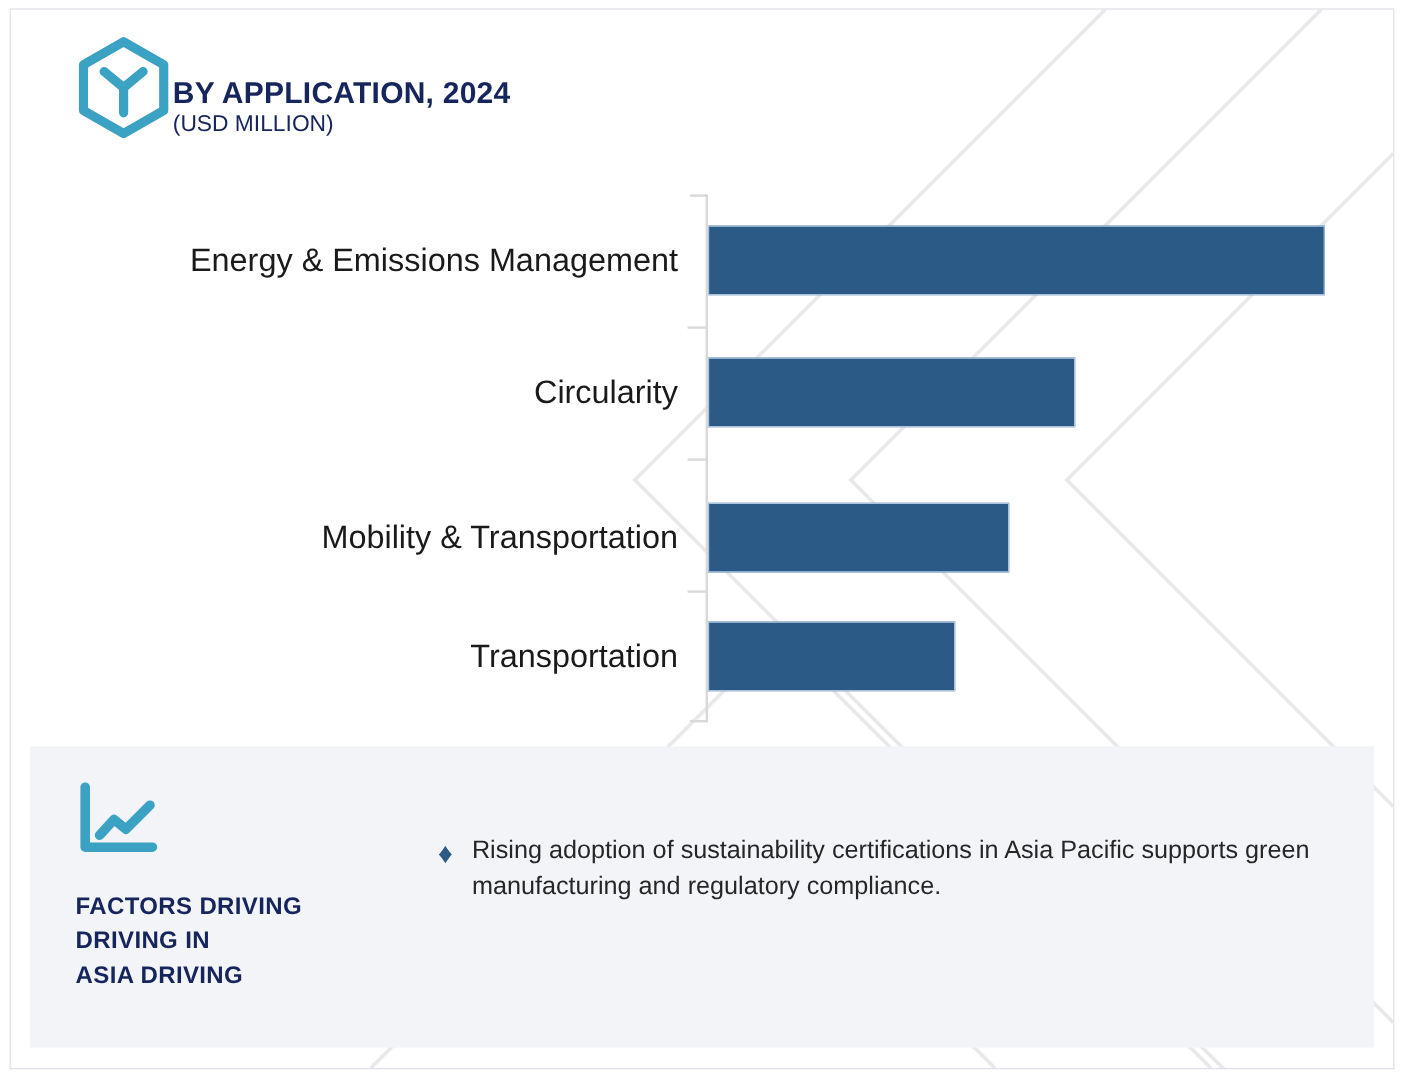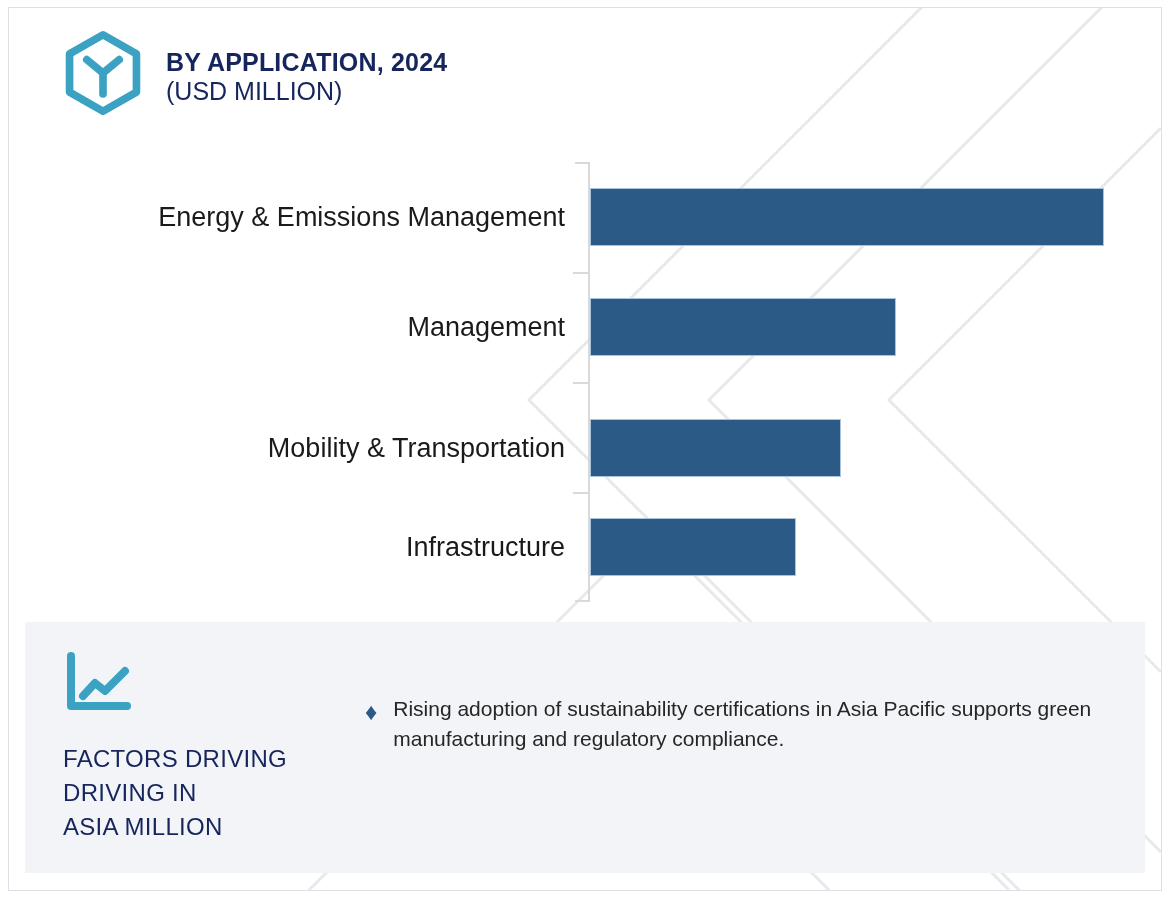--- a/index.html
+++ b/index.html
@@ -42,35 +42,34 @@
     overflow: hidden;
     pointer-events: none;
   }
 
   
   .header {
     position: absolute;
     left: 62px;
     top: 30px;
     display: flex;
-    align-items: center;
-    gap: 22px;
+    align-items: flex-end;
   }
   .hex-icon { width: 82px; height: 86px; flex: none; }
   .header-text { padding-top: 9px; }
   .title-main {
     font-size: 25px;
     font-weight: bold;
     color: #16255c;
     letter-spacing: 0.2px;
     line-height: 1.15;
     white-space: nowrap;
   }
   .title-sub {
-    font-size: 25px;
+    font-size: 19px;
     font-weight: normal;
     color: #16255c;
     line-height: 1.25;
     white-space: nowrap;
   }
 
   
   .chart {
     position: absolute;
     left: 0px;
@@ -139,22 +138,22 @@
   }
   .panel-left {
     position: absolute;
     left: 38px;
     top: 28px;
     width: 300px;
   }
   .line-chart-icon { width: 74px; height: 64px; display:block; }
   .panel-heading {
     margin-top: 28px;
-    font-size: 24px;
-    font-weight: normal;
+    font-size: 20px;
+    font-weight: bold;
     color: #16255c;
     line-height: 1.42;
     letter-spacing: 0.3px;
   }
   .panel-right {
     position: absolute;
     left: 340px;
     top: 72px;
     width: 740px;
     display: flex;
@@ -215,49 +214,49 @@
     <div class="tick" style="top:122px;"></div>
     <div class="tick" style="top:232px;"></div>
     <div class="tick" style="top:342px;"></div>
 
     <div class="bar-row" style="top:38px;">
       <div class="bar-label">Energy &amp; Emissions Management</div>
       <div class="bar" style="width:514px;"></div>
     </div>
 
     <div class="bar-row" style="top:148px;">
-      <div class="bar-label">Management</div>
+      <div class="bar-label">Circularity</div>
       <div class="bar" style="width:306px;"></div>
     </div>
 
     <div class="bar-row" style="top:269px;">
       <div class="bar-label">Mobility &amp; Transportation</div>
       <div class="bar" style="width:251px;"></div>
     </div>
 
     <div class="bar-row" style="top:368px;">
-      <div class="bar-label">Infrastructure</div>
+      <div class="bar-label">Transportation</div>
       <div class="bar" style="width:206px;"></div>
     </div>
 
   </div>
 
   <div class="panel">
 
     <div class="panel-left">
       <svg class="line-chart-icon" viewBox="0 0 74 64">
         <g stroke="#3ba2c4" stroke-width="8" fill="none" stroke-linecap="round" stroke-linejoin="round">
           <path d="M 8 6 L 8 56 L 64 56"></path>
           <path d="M 20 46 L 32 33 L 42 41 L 62 21"></path>
         </g>
       </svg>
       <div class="panel-heading">
         <div>FACTORS DRIVING</div>
         <div>DRIVING IN</div>
-        <div>ASIA MILLION</div>
+        <div>ASIA DRIVING</div>
       </div>
     </div>
 
     <div class="panel-right">
       <span class="bullet-diamond">♦</span>
       <span class="bullet-text">Rising adoption of sustainability certifications in Asia Pacific supports green manufacturing and regulatory compliance.</span>
     </div>
 
   </div>
 

